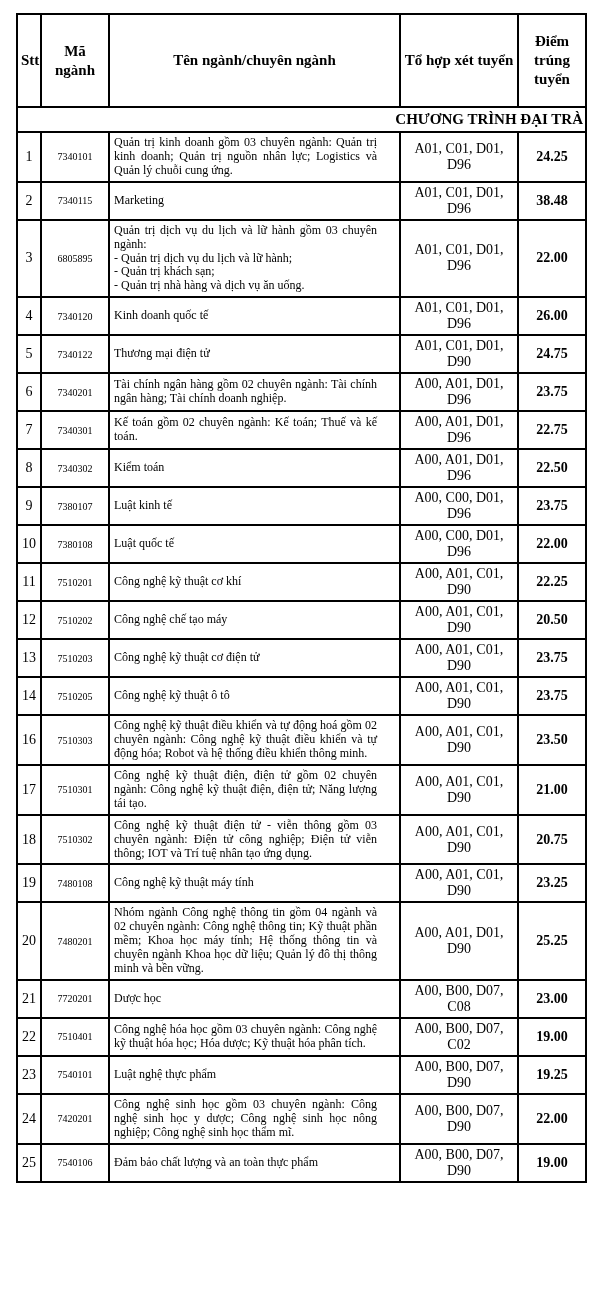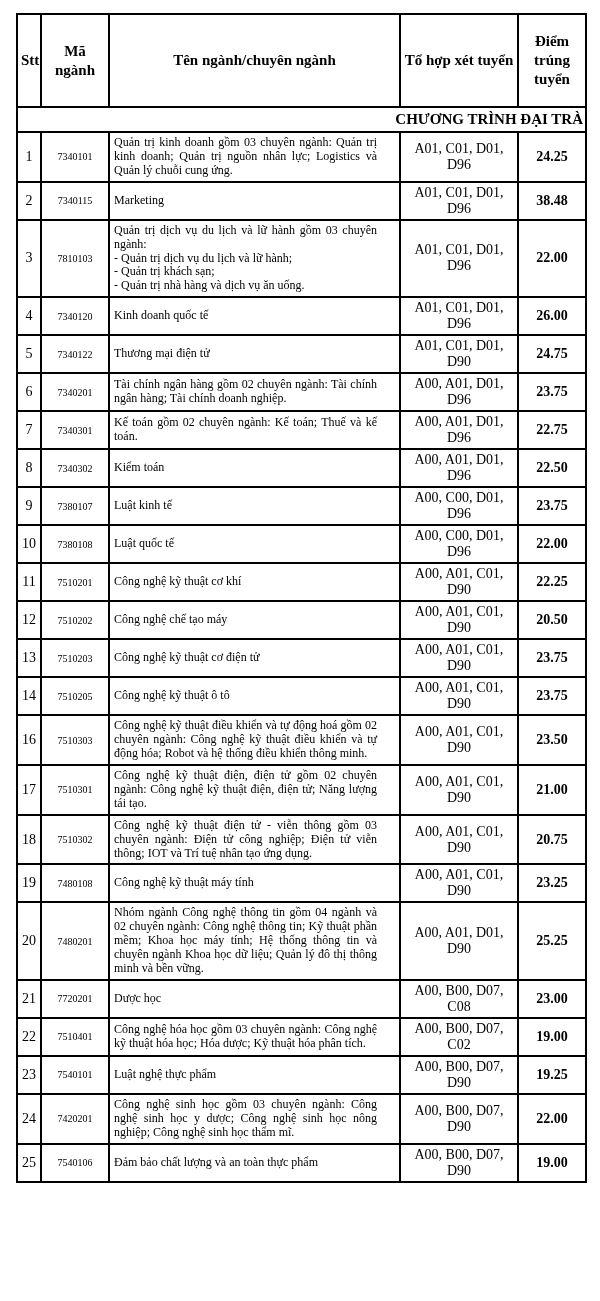--- a/index.html
+++ b/index.html
@@ -104,21 +104,21 @@
         </tr>
         <tr>
           <td class="cell-stt">2</td>
           <td class="cell-code">7340115</td>
           <td class="cell-name">Marketing</td>
           <td class="cell-combo">A01, C01, D01, D96</td>
           <td class="cell-score">38.48</td>
         </tr>
         <tr>
           <td class="cell-stt">3</td>
-          <td class="cell-code">7810103</td>
+          <td class="cell-code">6805895</td>
           <td class="cell-name">Quản trị dịch vụ du lịch và lữ hành gồm 03 chuyên ngành:
 - Quản trị dịch vụ du lịch và lữ hành;
 - Quản trị khách sạn;
 - Quản trị nhà hàng và dịch vụ ăn uống.</td>
           <td class="cell-combo">A01, C01, D01, D96</td>
           <td class="cell-score">22.00</td>
         </tr>
         <tr>
           <td class="cell-stt">4</td>
           <td class="cell-code">7340120</td>

